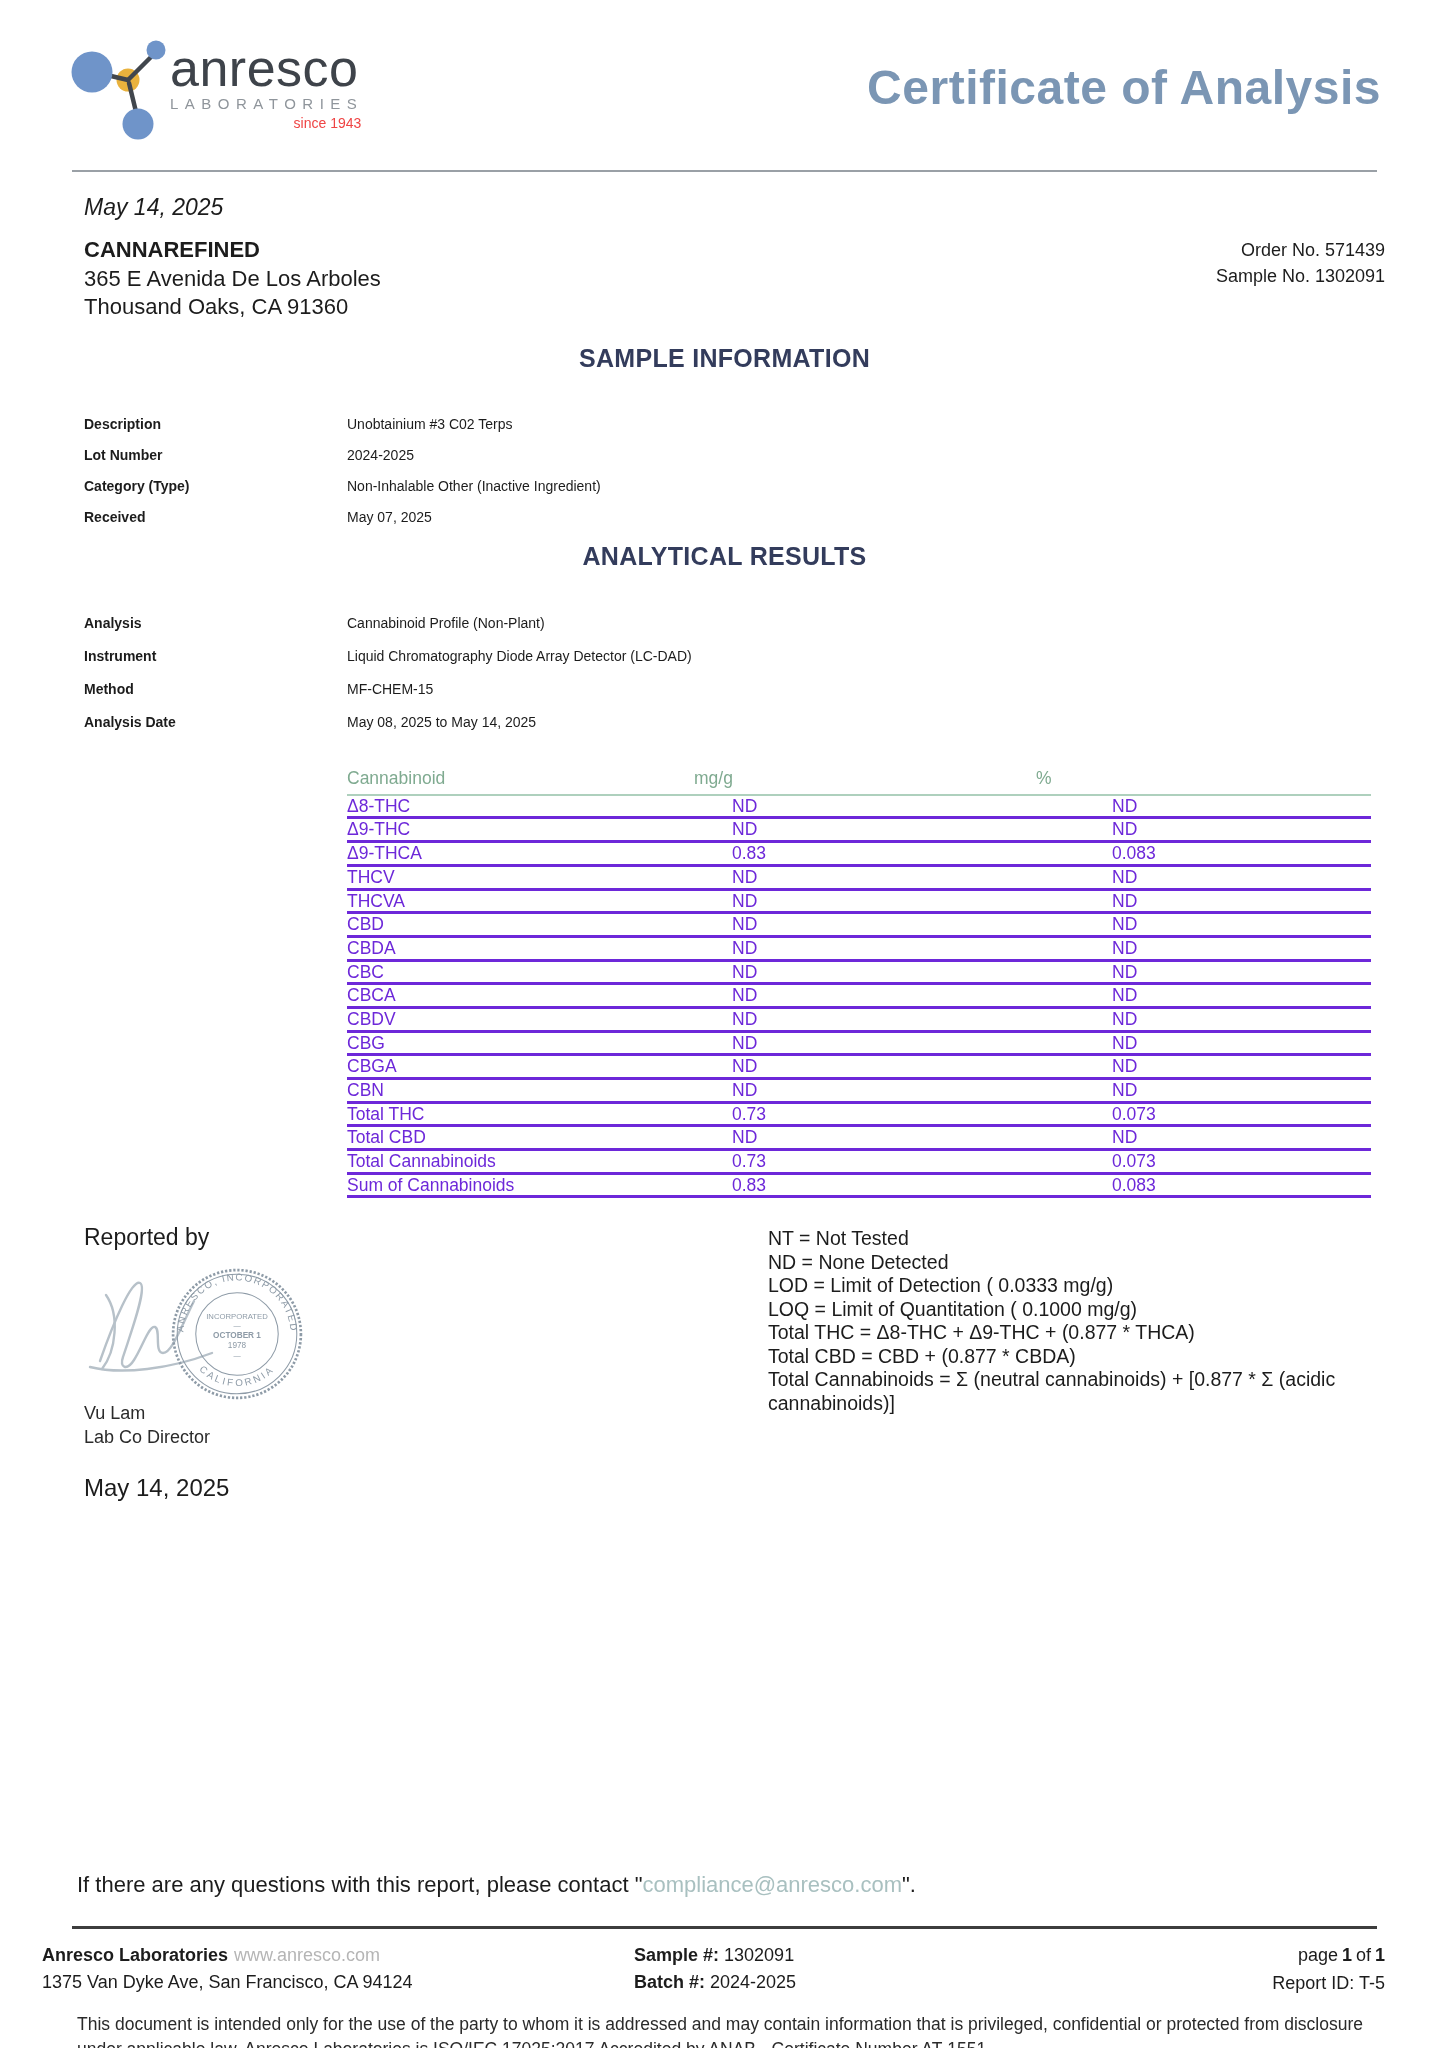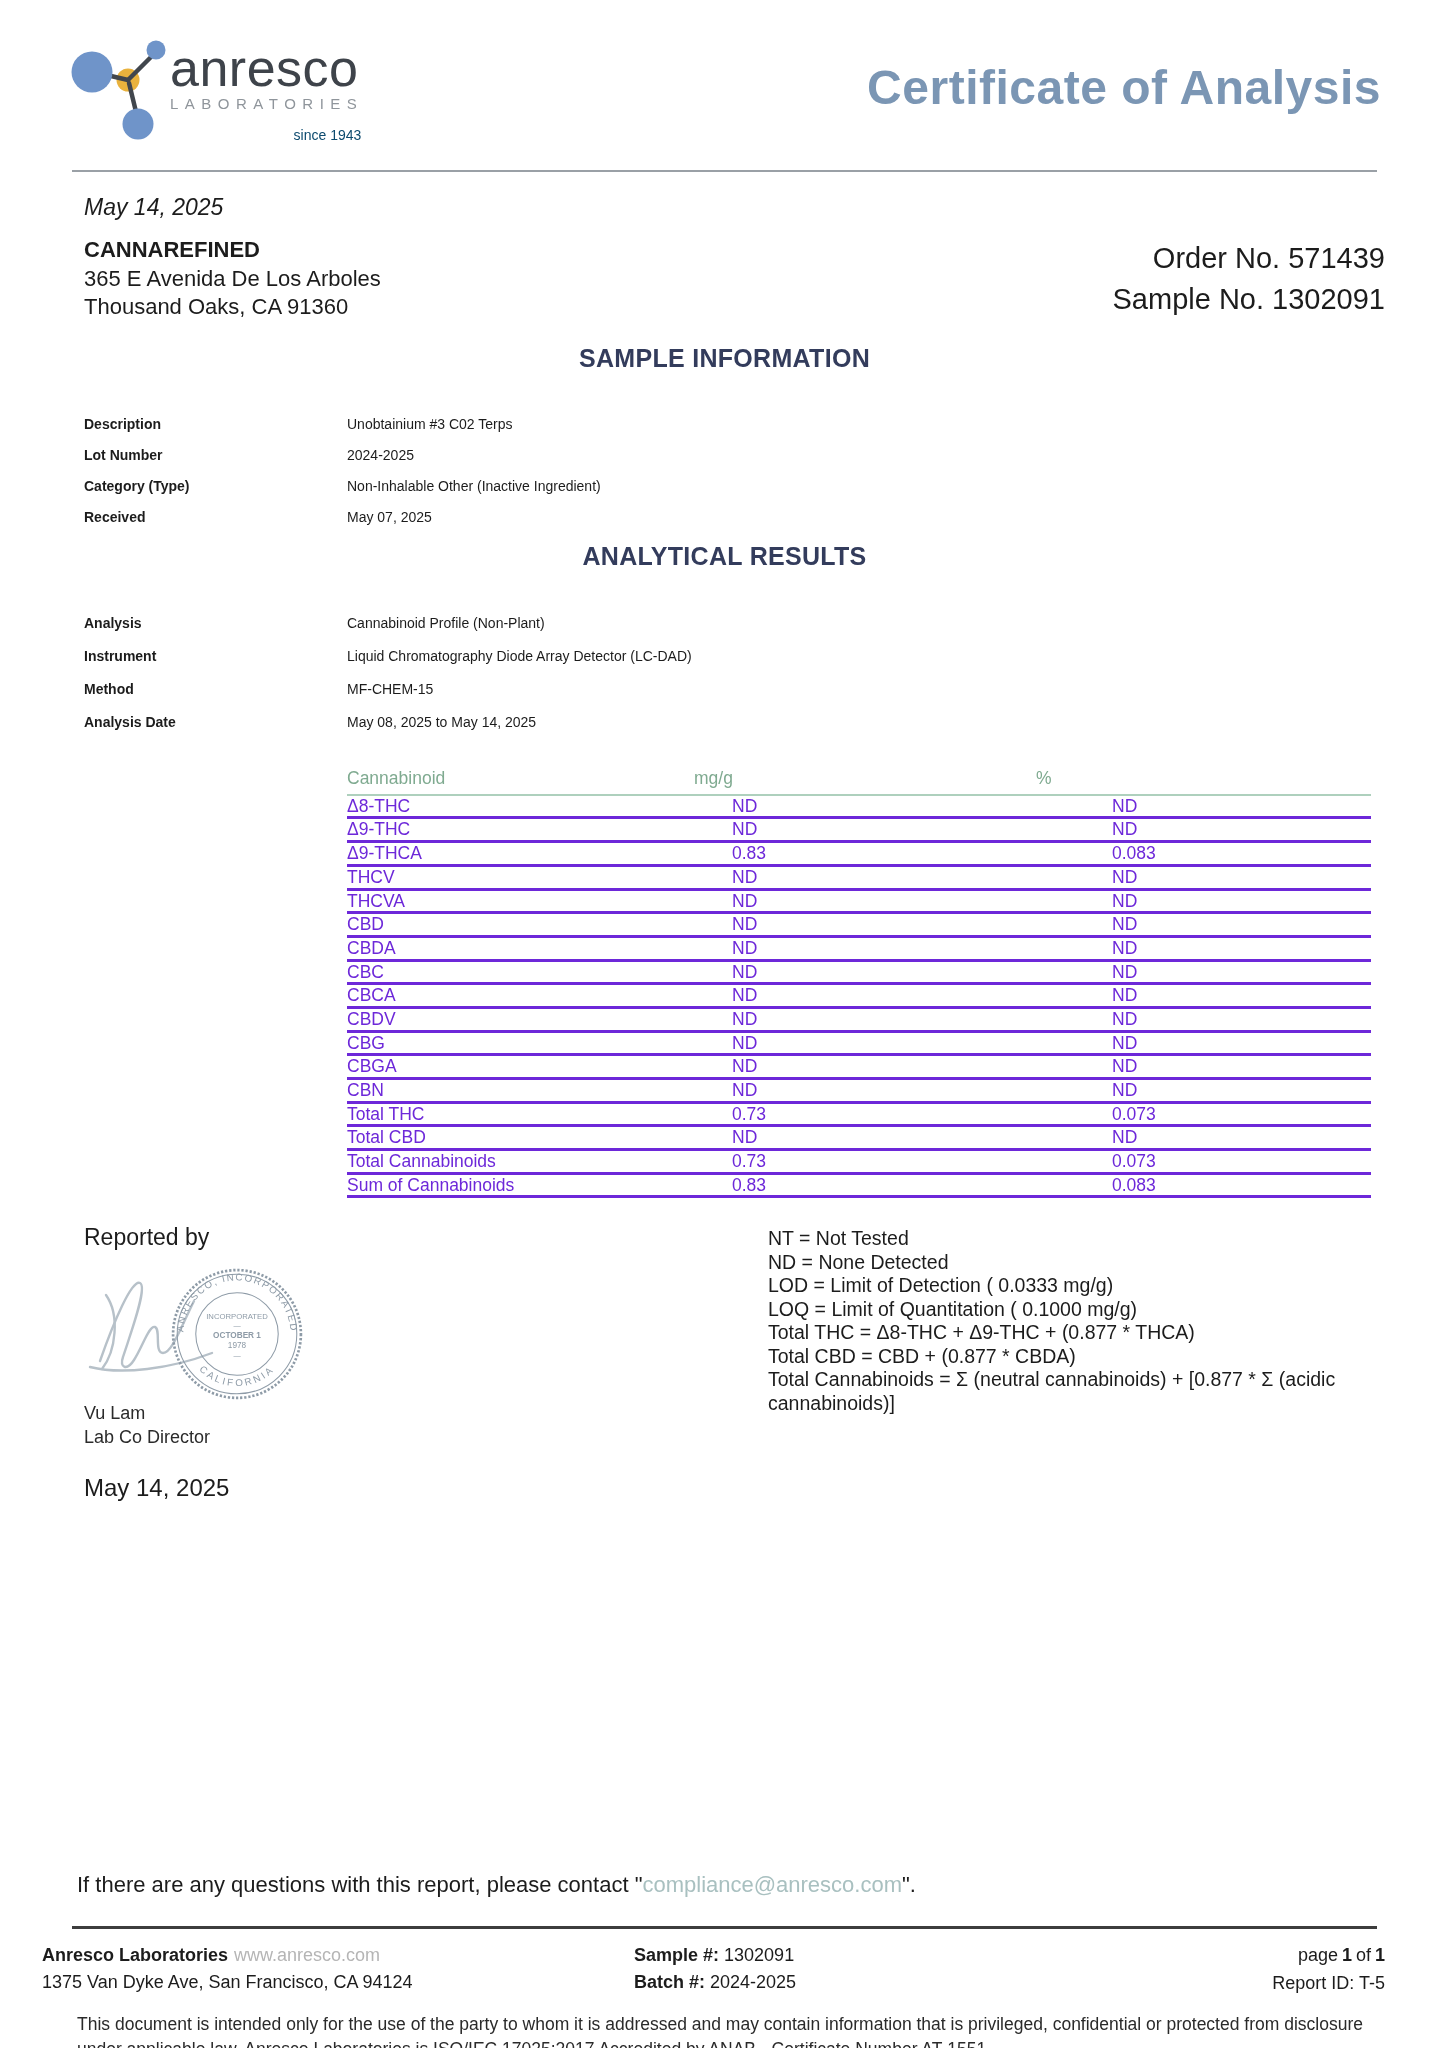--- a/index.html
+++ b/index.html
@@ -6,30 +6,30 @@
   html,body { background:#ffffff; }
   body { font-family:"Liberation Sans", sans-serif; color:#1c1c1c; }
   .page { position:relative; width:1449px; height:2048px; background:#fff; overflow:hidden; margin:0 auto; }
 
   
   .header { display:flex; justify-content:space-between; align-items:flex-start; padding:34px 68px 12px 70px; height:170px; }
   .logo { display:flex; gap:4px; }
   .logo-text { padding-top:8px; }
   .logo-name { font-size:52px; line-height:1.0; color:#3e434a; font-weight:400; letter-spacing:0.5px; }
   .logo-sub { font-size:15px; letter-spacing:6.5px; color:#8f959b; margin-top:1px; }
-  .logo-tagline { font-size:14px; color:#0c4a6e; text-align:right; margin-top:15px; padding-right:2px; }
+  .logo-tagline { font-size:14px; color:#ef4444; text-align:right; margin-top:3px; padding-right:2px; }
   .doc-title { font-size:48px; font-weight:700; color:#7b96b4; margin-top:26px; letter-spacing:0.5px; }
   .header-rule { border:none; border-top:2px solid #9aa0a6; margin:0 72px; }
 
   
   .date-line { margin:22px 68px 0 84px; font-style:italic; font-size:23px; }
   .addr-row { display:flex; justify-content:space-between; margin:15px 64px 0 84px; }
   .client-block { font-size:22px; line-height:1.3; }
   .client-name { font-weight:700; }
-  .order-block { text-align:right; font-size:29px; line-height:1.42; padding-top:2px; }
+  .order-block { text-align:right; font-size:18px; line-height:1.42; padding-top:2px; }
 
   
   .section-heading { text-align:center; font-size:25px; font-weight:700; color:#333c5c; letter-spacing:0.3px; }
   .si-heading { margin-top:22px; }
   .ar-heading { margin-top:9px; }
 
   
   .kv { margin:36px 68px 0 84px; }
   .kv-row { display:grid; grid-template-columns:263px 1fr; font-size:14px; line-height:31px; }
   .kv-ar .kv-row { line-height:33px; }

